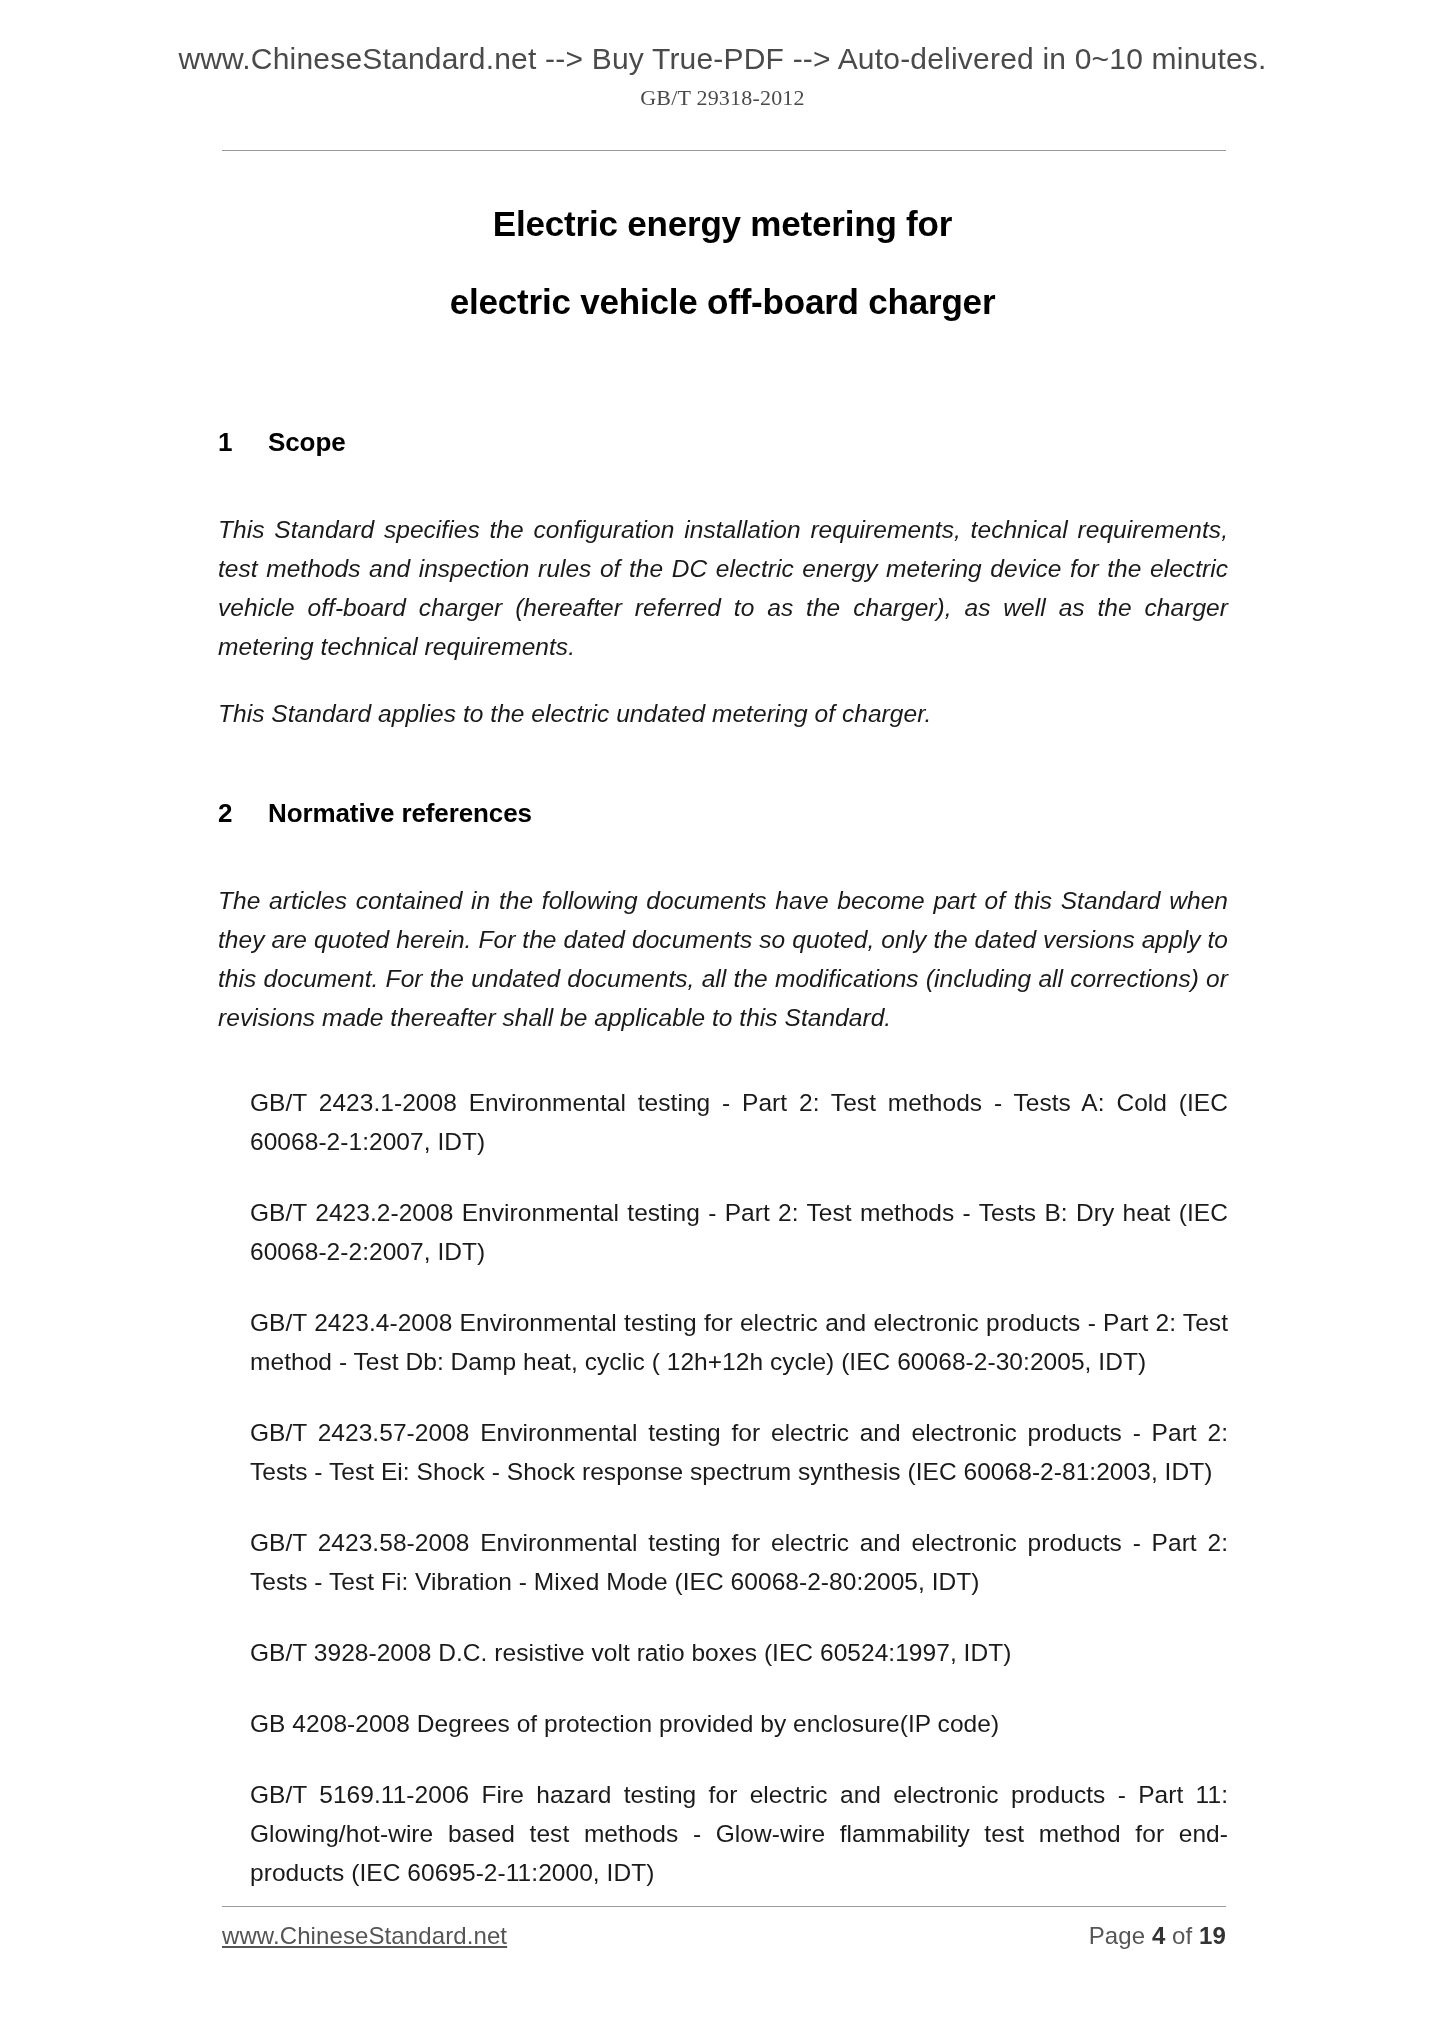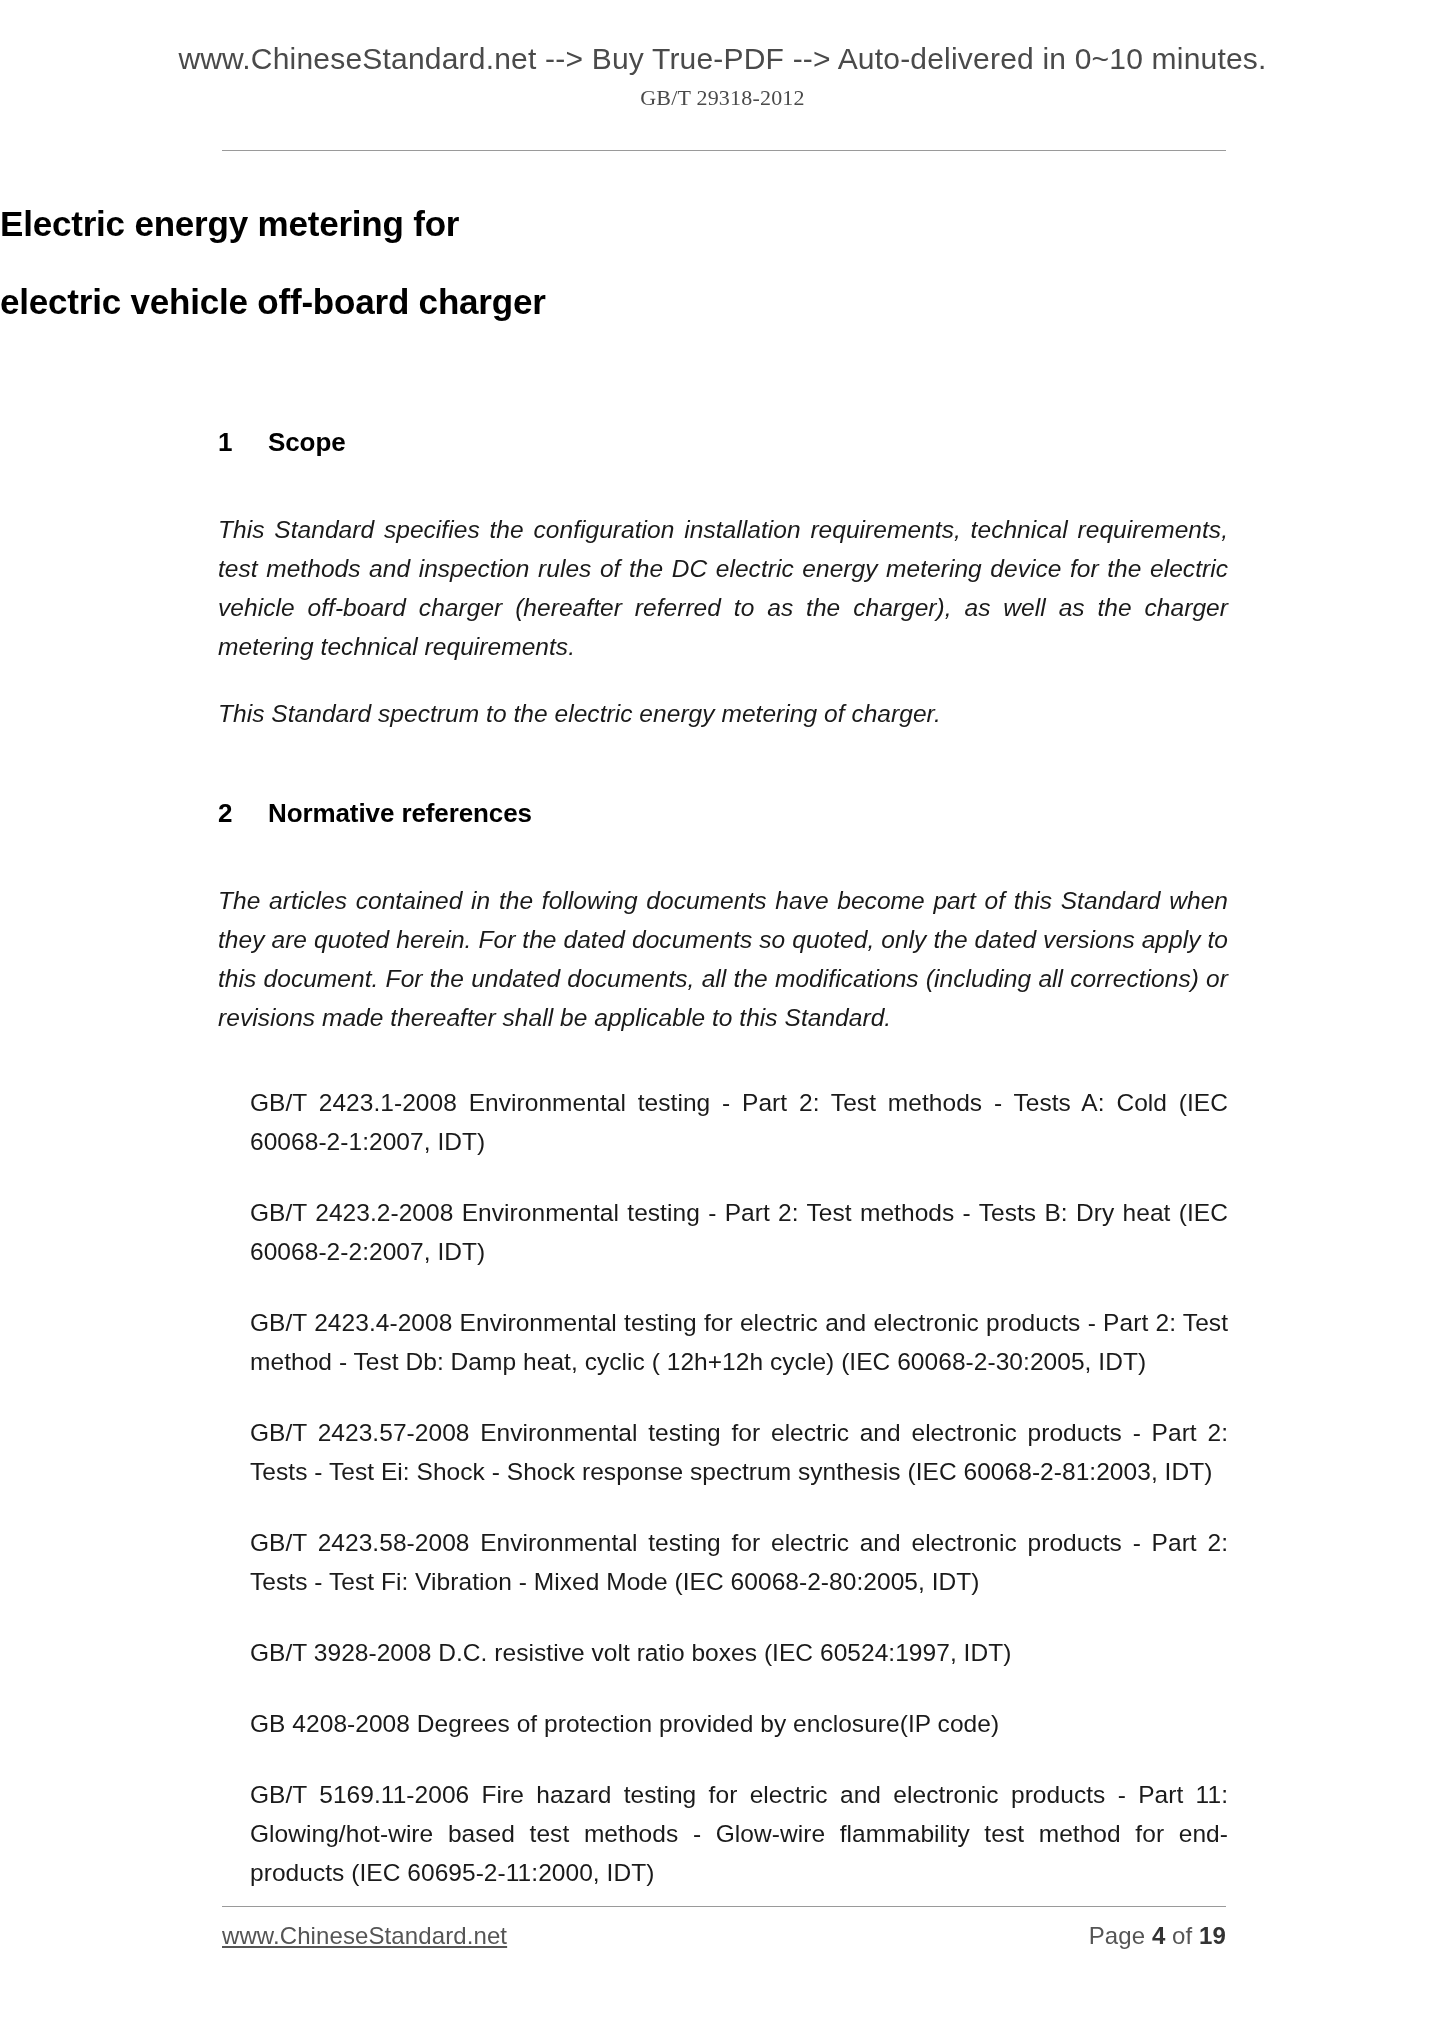--- a/index.html
+++ b/index.html
@@ -53,21 +53,21 @@
     height: 1px;
     background: #9a9a9a;
   }
 
   
   .doc-title {
     position: absolute;
     left: 0;
     top: 185px;
     width: 1445px;
-    text-align: left;
+    text-align: center;
   }
   .doc-title .tline {
     font-size: 35px;
     font-weight: bold;
     color: #000;
     line-height: 78px;
     letter-spacing: -0.2px;
   }
 
   
@@ -177,21 +177,21 @@
     <h2 class="section-heading">
       <span class="num">1</span><span>Scope</span>
     </h2>
 
     <div class="gap-md"></div>
 
     <p class="body-para">This Standard specifies the configuration installation requirements, technical requirements, test methods and inspection rules of the DC electric energy metering device for the electric vehicle off-board charger (hereafter referred to as the charger), as well as the charger metering technical requirements.</p>
 
     <div class="gap-sm"></div>
 
-    <p class="body-para">This Standard spectrum to the electric energy metering of charger.</p>
+    <p class="body-para">This Standard applies to the electric undated metering of charger.</p>
 
     <div class="gap-lg"></div>
 
     <h2 class="section-heading">
       <span class="num">2</span><span>Normative references</span>
     </h2>
 
     <div class="gap-md"></div>
 
     <p class="body-para">The articles contained in the following documents have become part of this Standard when they are quoted herein. For the dated documents so quoted, only the dated versions apply to this document. For the undated documents, all the modifications (including all corrections) or revisions made thereafter shall be applicable to this Standard.</p>

